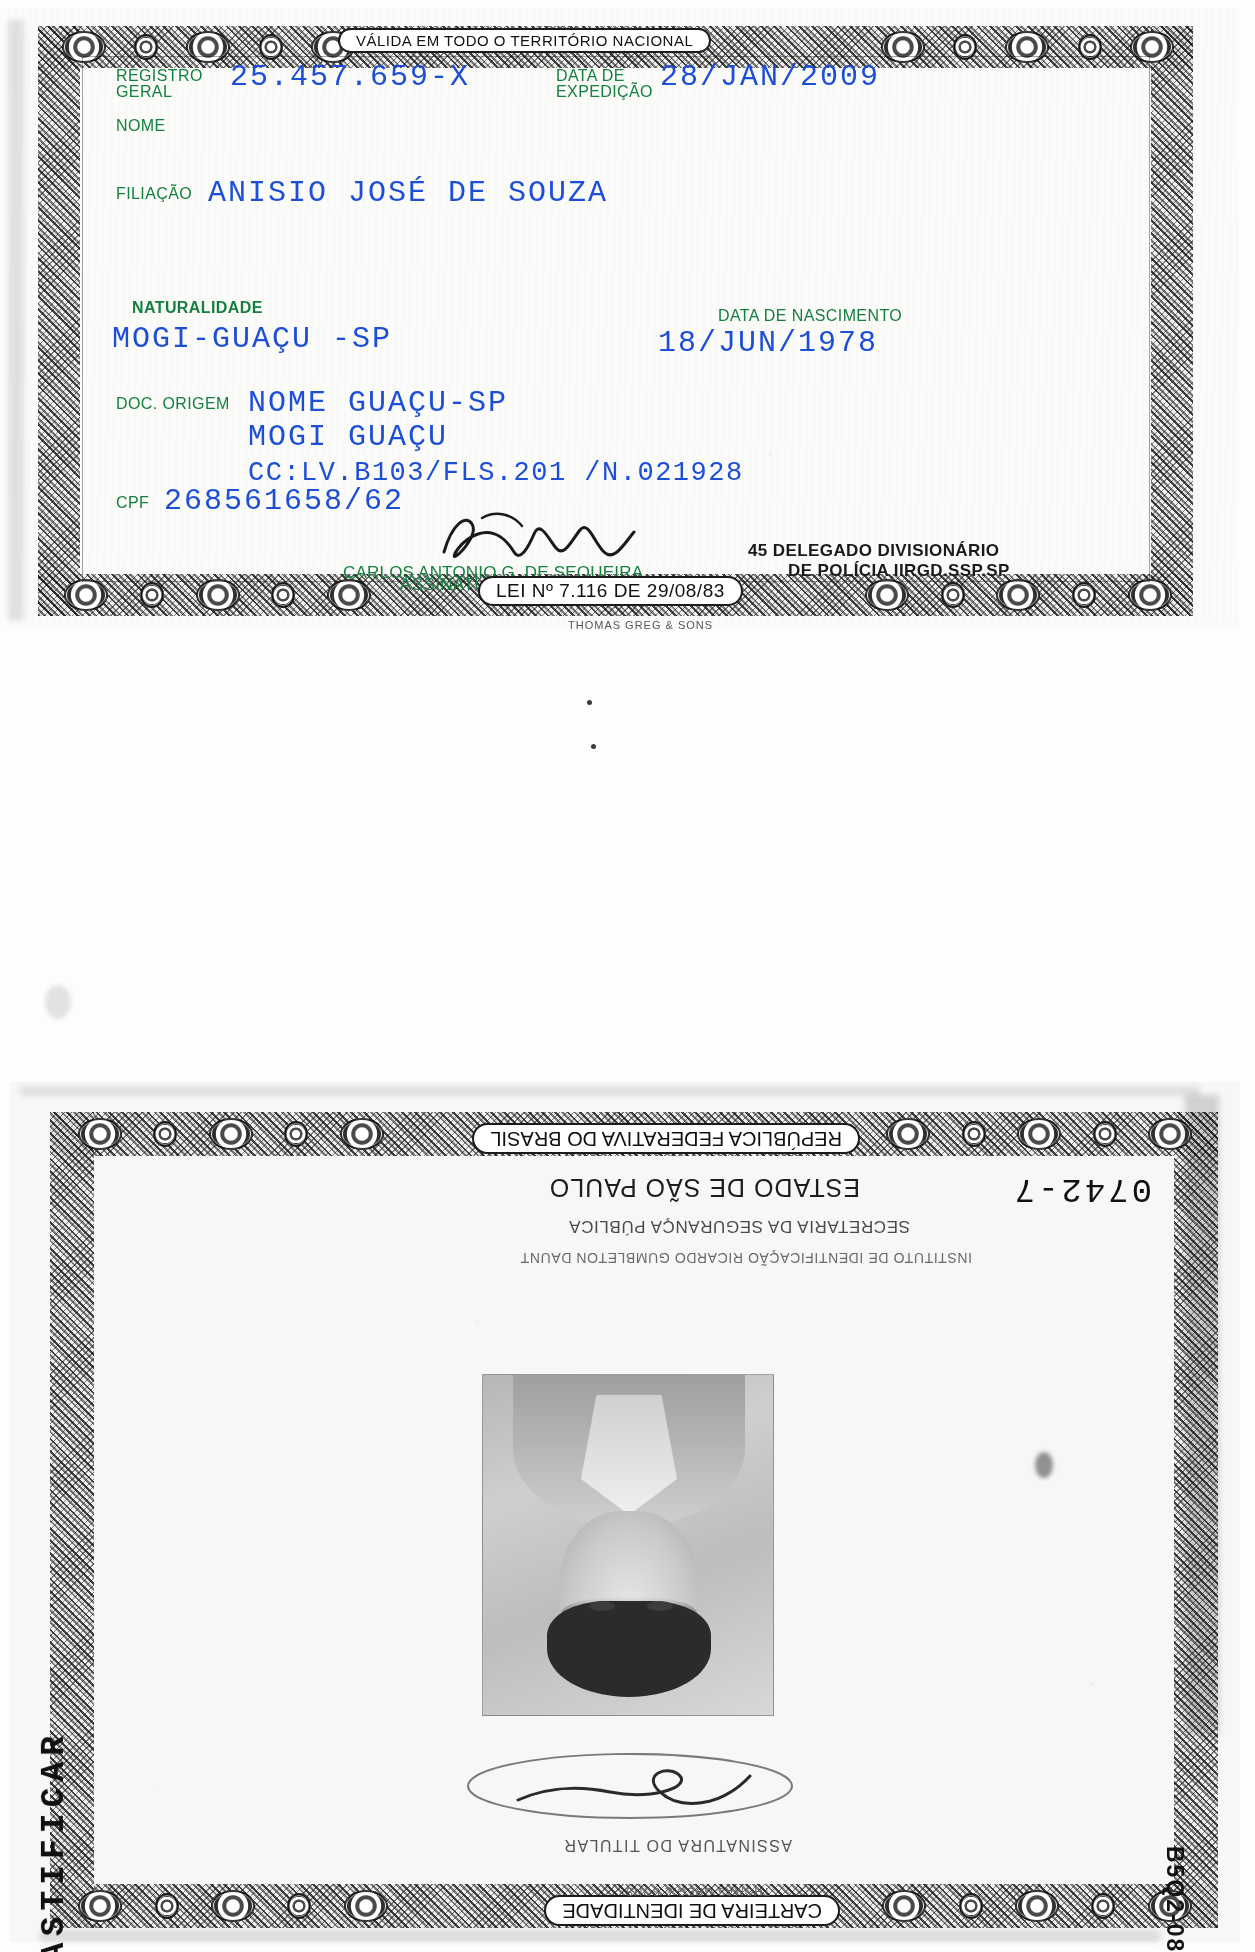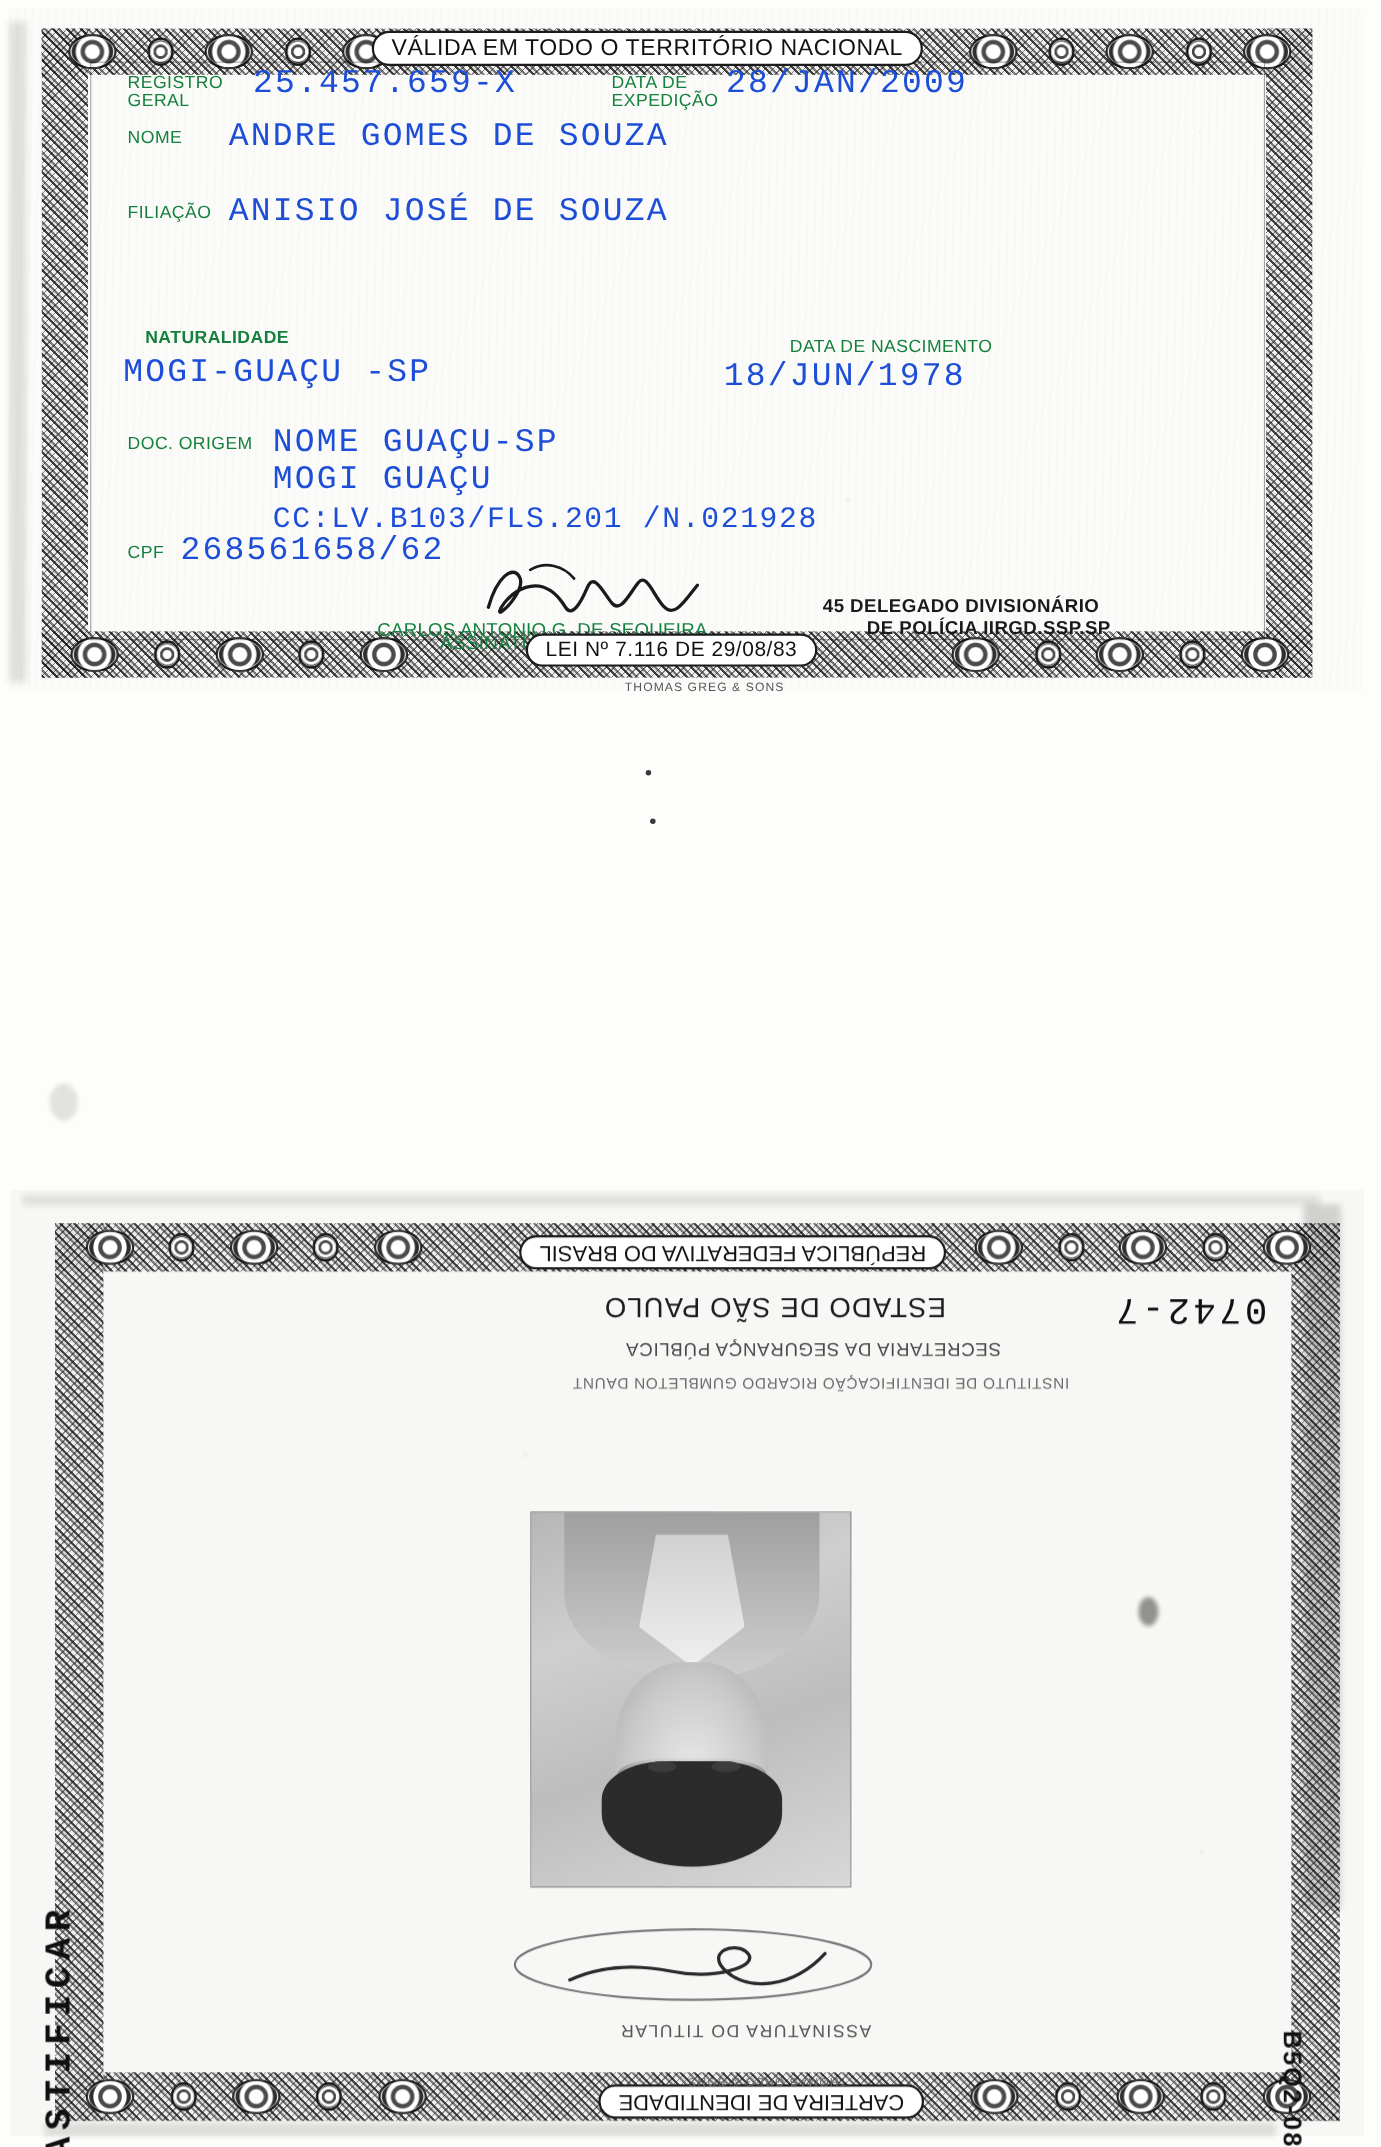--- a/index.html
+++ b/index.html
@@ -82,21 +82,21 @@
     box-shadow: inset 0 0 0 1px rgba(255,255,255,.5);
   }
   .rosette.small { width: 20px; height: 22px; }
 
   .band-label {
     position: absolute;
     background: #ffffff;
     border: 2px solid #1b1b1b;
     border-radius: 18px;
     padding: 2px 16px;
-    font-size: 21px;
+    font-size: 15px;
     letter-spacing: .5px;
     color: #111;
     white-space: nowrap;
     font-family: "Liberation Sans", sans-serif;
   }
   #valida-label {
     left: 330px; top: 20px;
   }
   #lei-label {
     left: 470px; top: 568px;
@@ -390,21 +390,20 @@
 
   <div class="fld-label" id="rg-label">REGISTRO</div>
   <div class="fld-label" id="rg-label2">GERAL</div>
   <div class="fld-value" id="rg-value">25.457.659-X</div>
 
   <div class="fld-label" id="exp-label">DATA DE</div>
   <div class="fld-label" id="exp-label2">EXPEDIÇÃO</div>
   <div class="fld-value" id="exp-value">28/JAN/2009</div>
 
   <div class="fld-label" id="nome-label">NOME</div>
-  <div class="fld-value" id="nome-value">ANDRE GOMES DE SOUZA</div>
 
   <div class="fld-label" id="fil-label">FILIAÇÃO</div>
   <div class="fld-value" id="fil-value1">ANISIO JOSÉ DE SOUZA</div>
 
   <div class="fld-label" id="nat-label">NATURALIDADE</div>
   <div class="fld-value" id="nat-value">MOGI-GUAÇU -SP</div>
   <div class="fld-label" id="nasc-label">DATA DE NASCIMENTO</div>
   <div class="fld-value" id="nasc-value">18/JUN/1978</div>
 
   <div class="fld-label" id="doc-label">DOC. ORIGEM</div>

